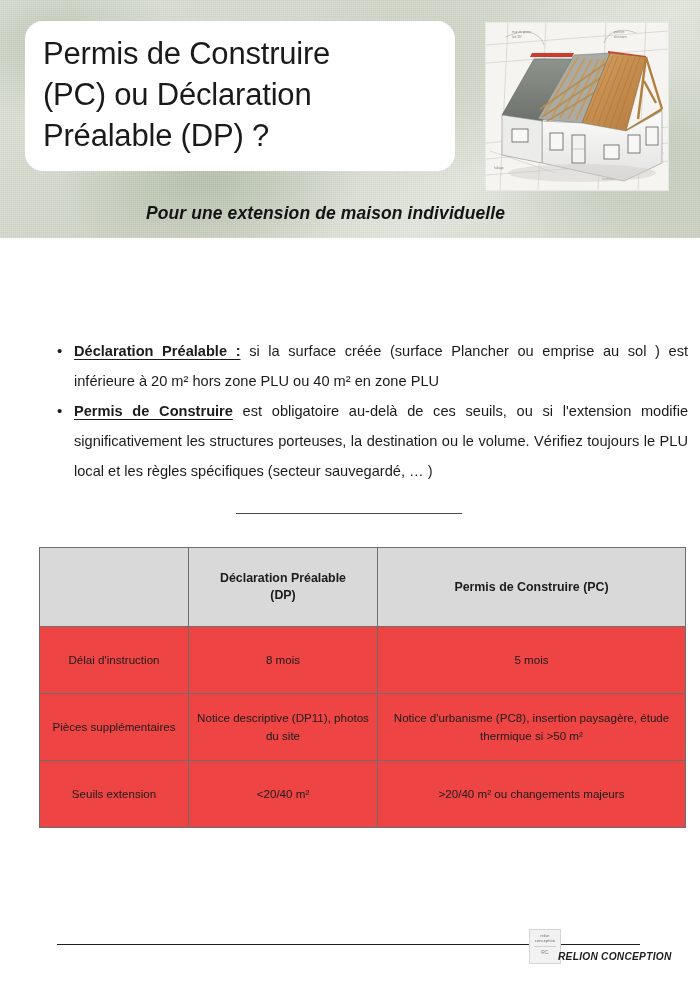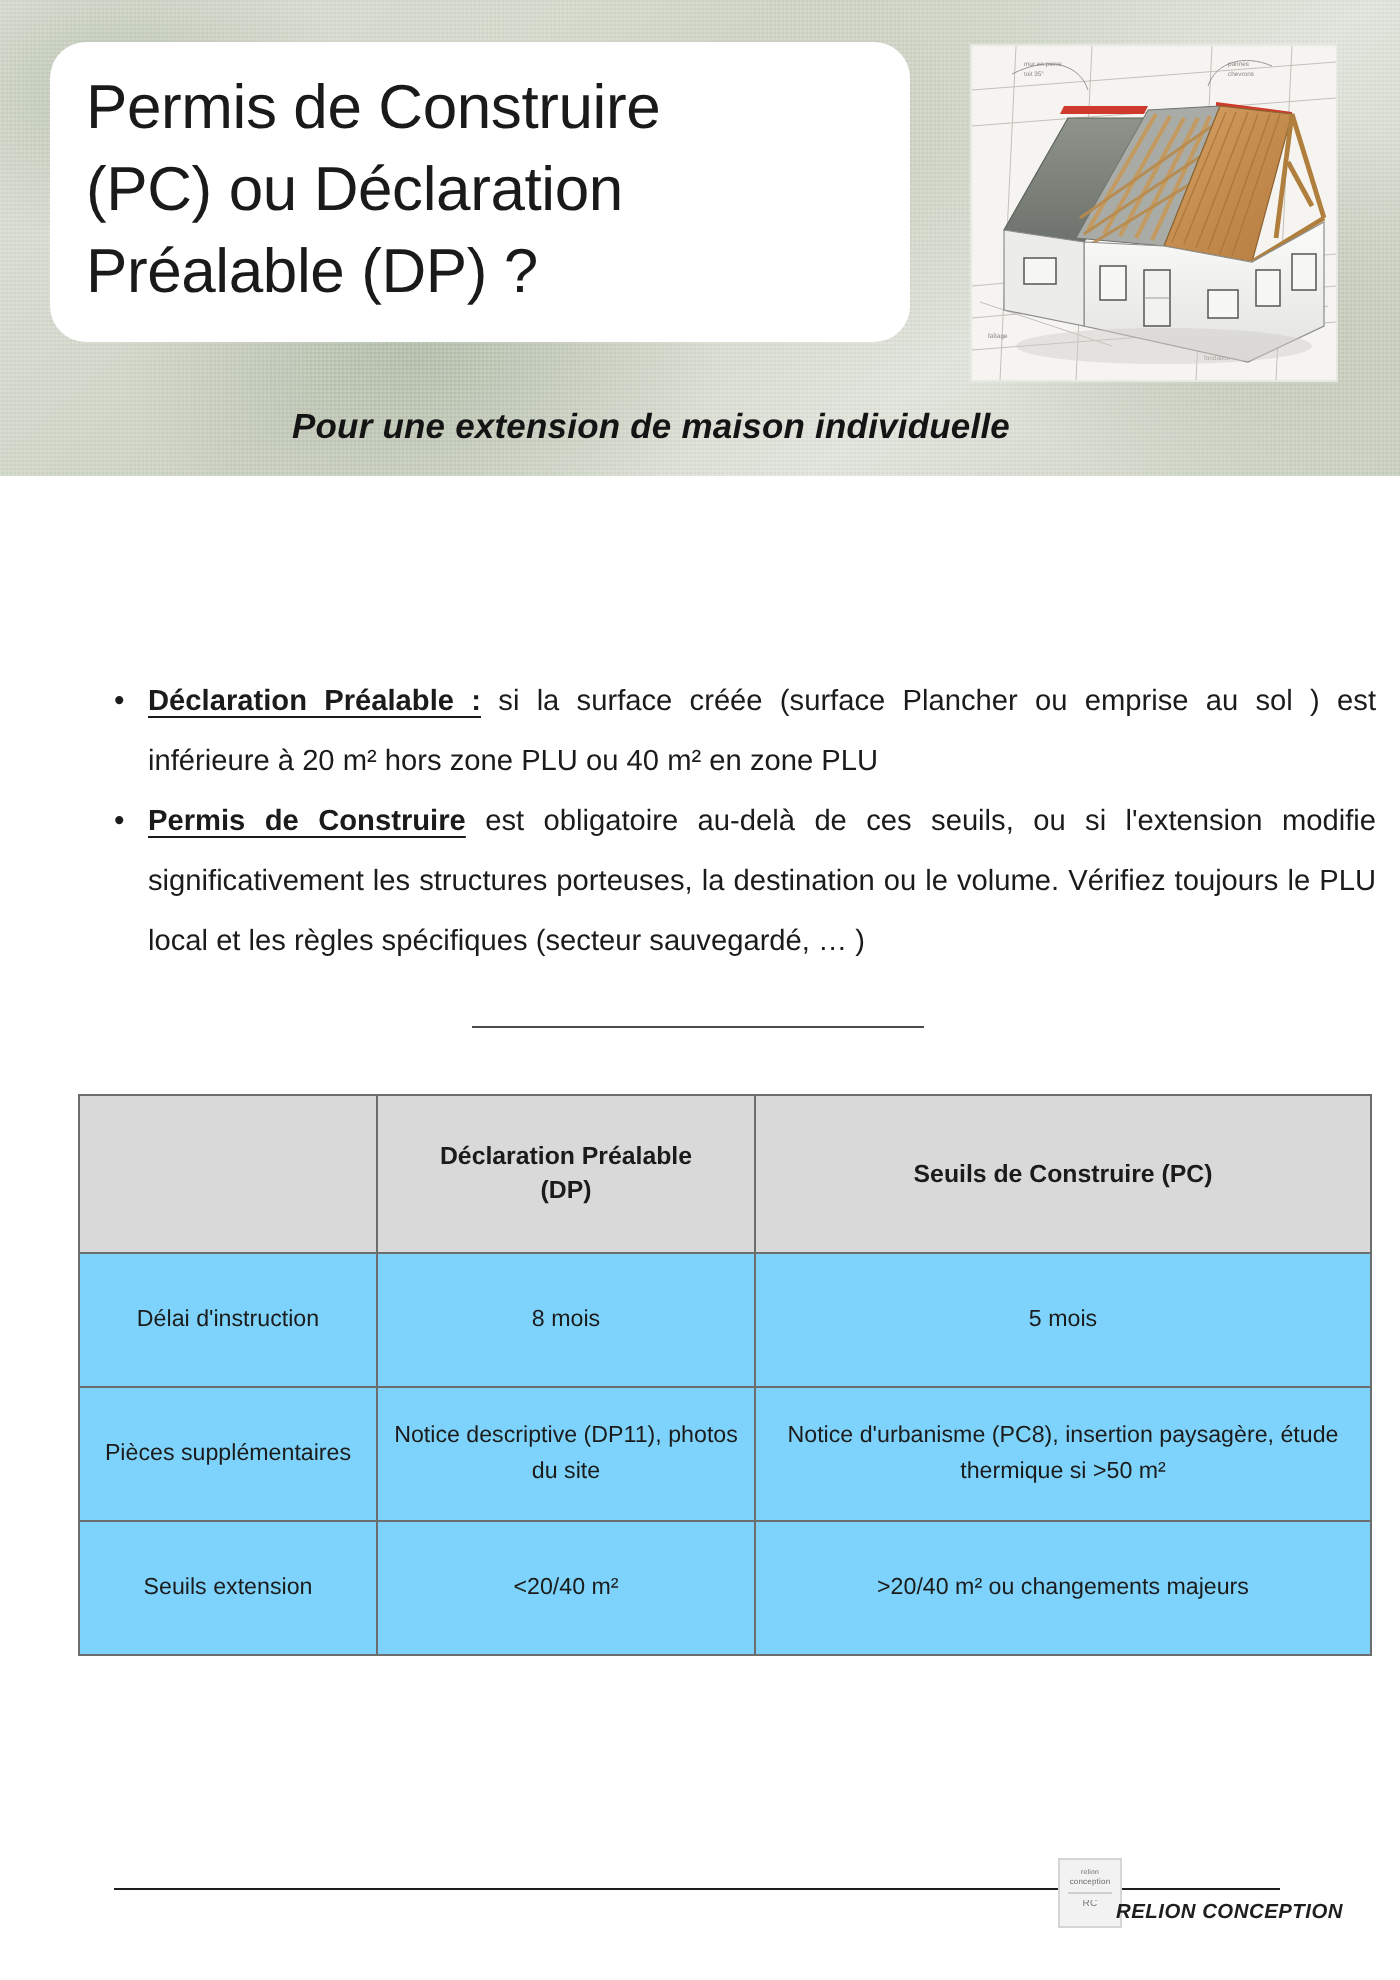--- a/index.html
+++ b/index.html
@@ -173,21 +173,21 @@
     background: #d9d9d9;
     font-weight: bold;
     font-size: 12.4px;
     height: 66px;
     line-height: 17px;
   }
   .info-table thead th.blank-head {
     background: #d9d9d9;
   }
   .info-table tbody td {
-    background: #7dd3fc;
+    background: #ef4444;
     height: 54px;
     line-height: 18px;
   }
   .info-table tbody td.rowhead {
     line-height: 18px;
   }
 
   
   .footer {
     position: absolute;
@@ -387,21 +387,21 @@
         <col class="c2">
         <col class="c3">
     </colgroup>
     <thead>
       <tr>
         <th class="blank-head"></th>
         <th>
           <div>Déclaration Préalable</div>
           <div>(DP)</div>
         </th>
-        <th>Seuils de Construire (PC)</th>
+        <th>Permis de Construire (PC)</th>
       </tr>
     </thead>
     <tbody>
       <tr>
         <td class="rowhead">Délai d'instruction</td>
         <td>8 mois</td>
         <td>5 mois</td>
       </tr>
       <tr>
         <td class="rowhead">Pièces supplémentaires</td>

